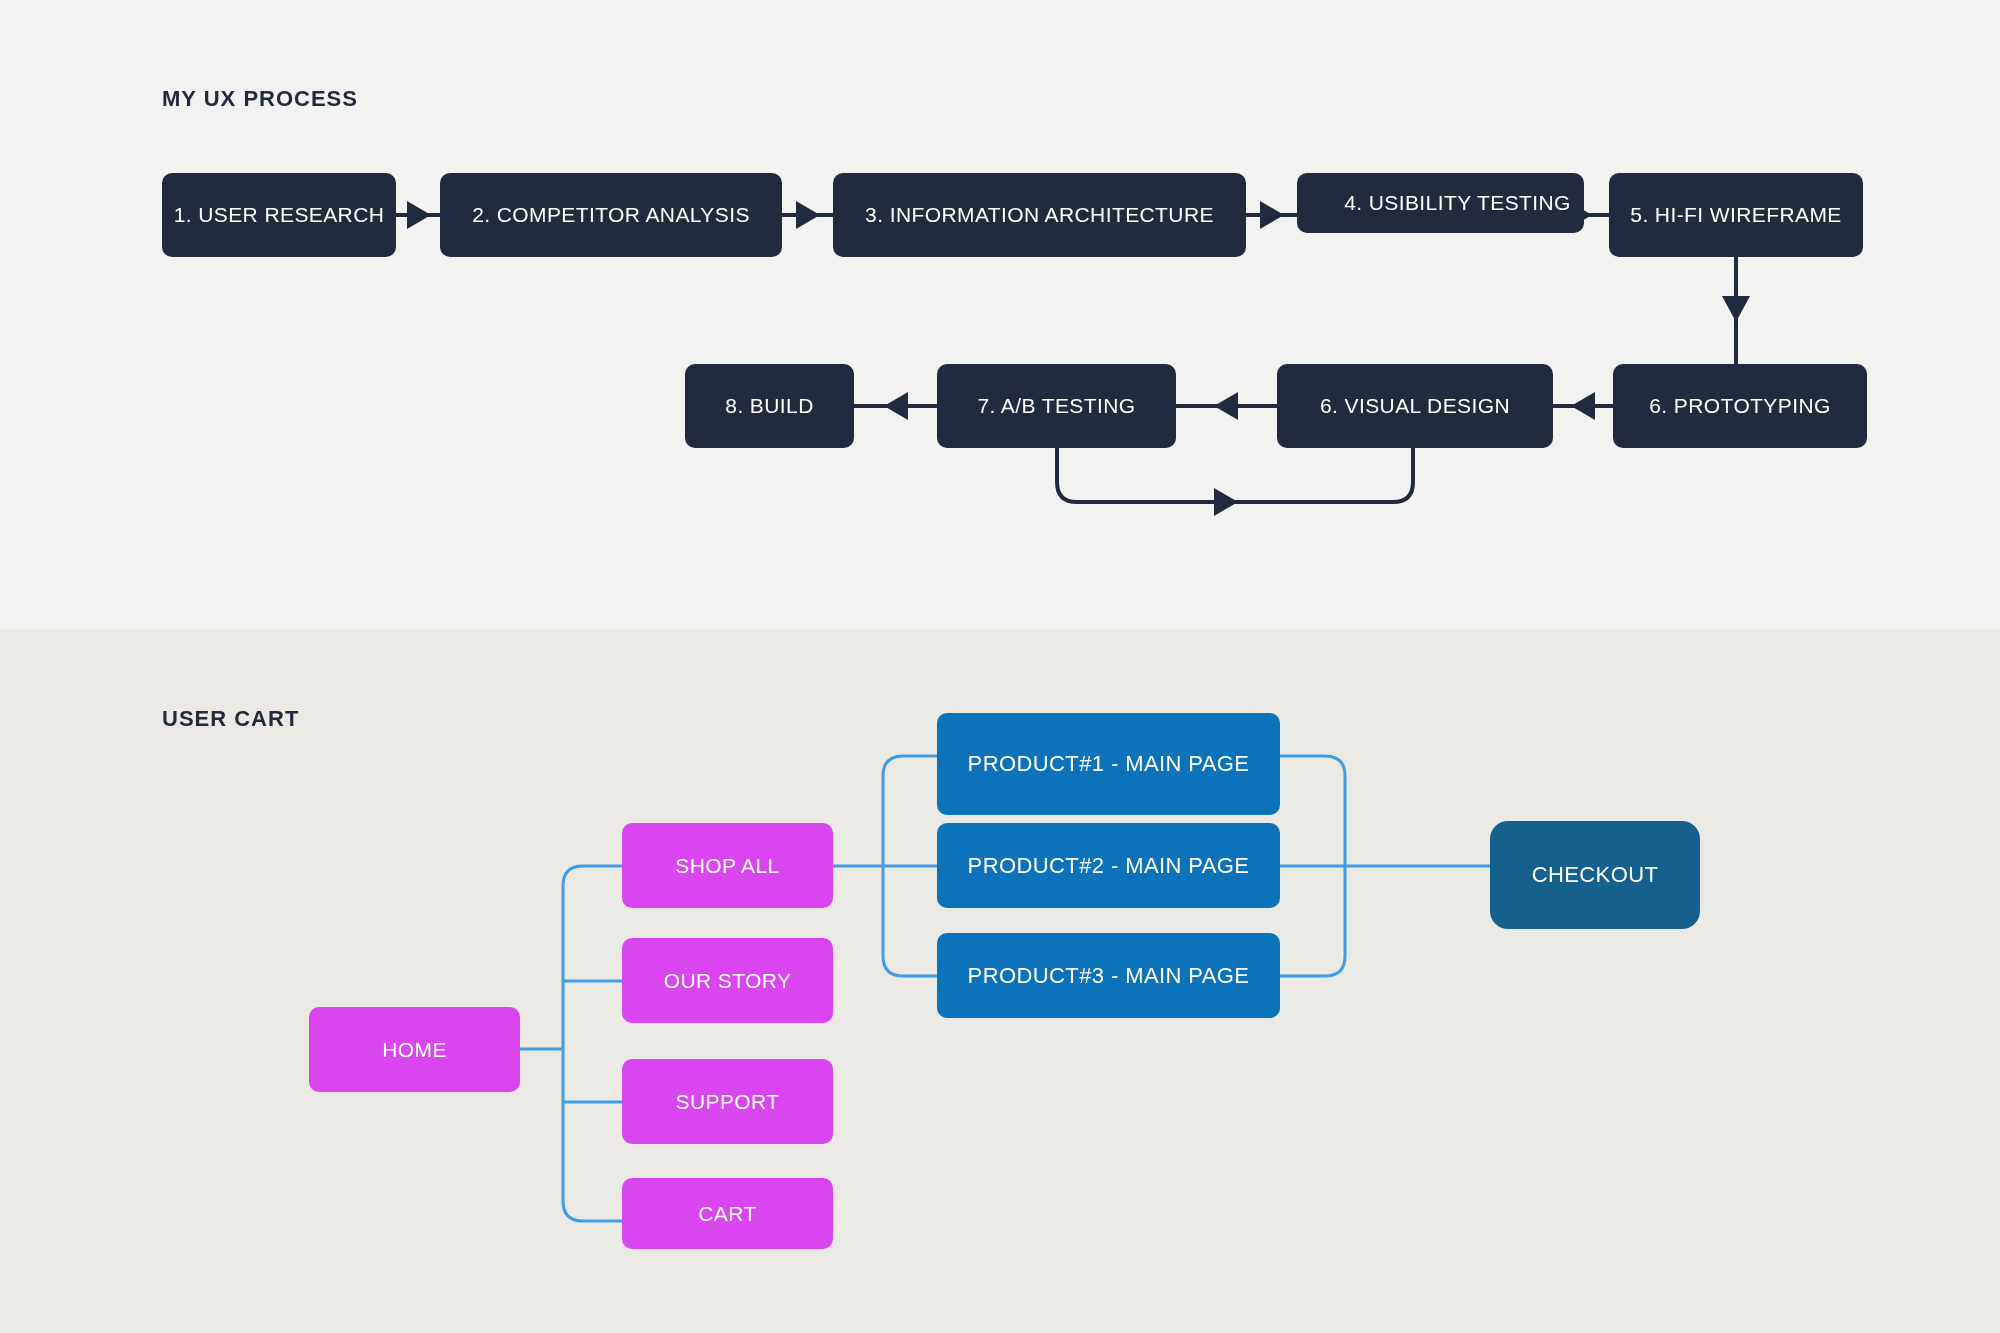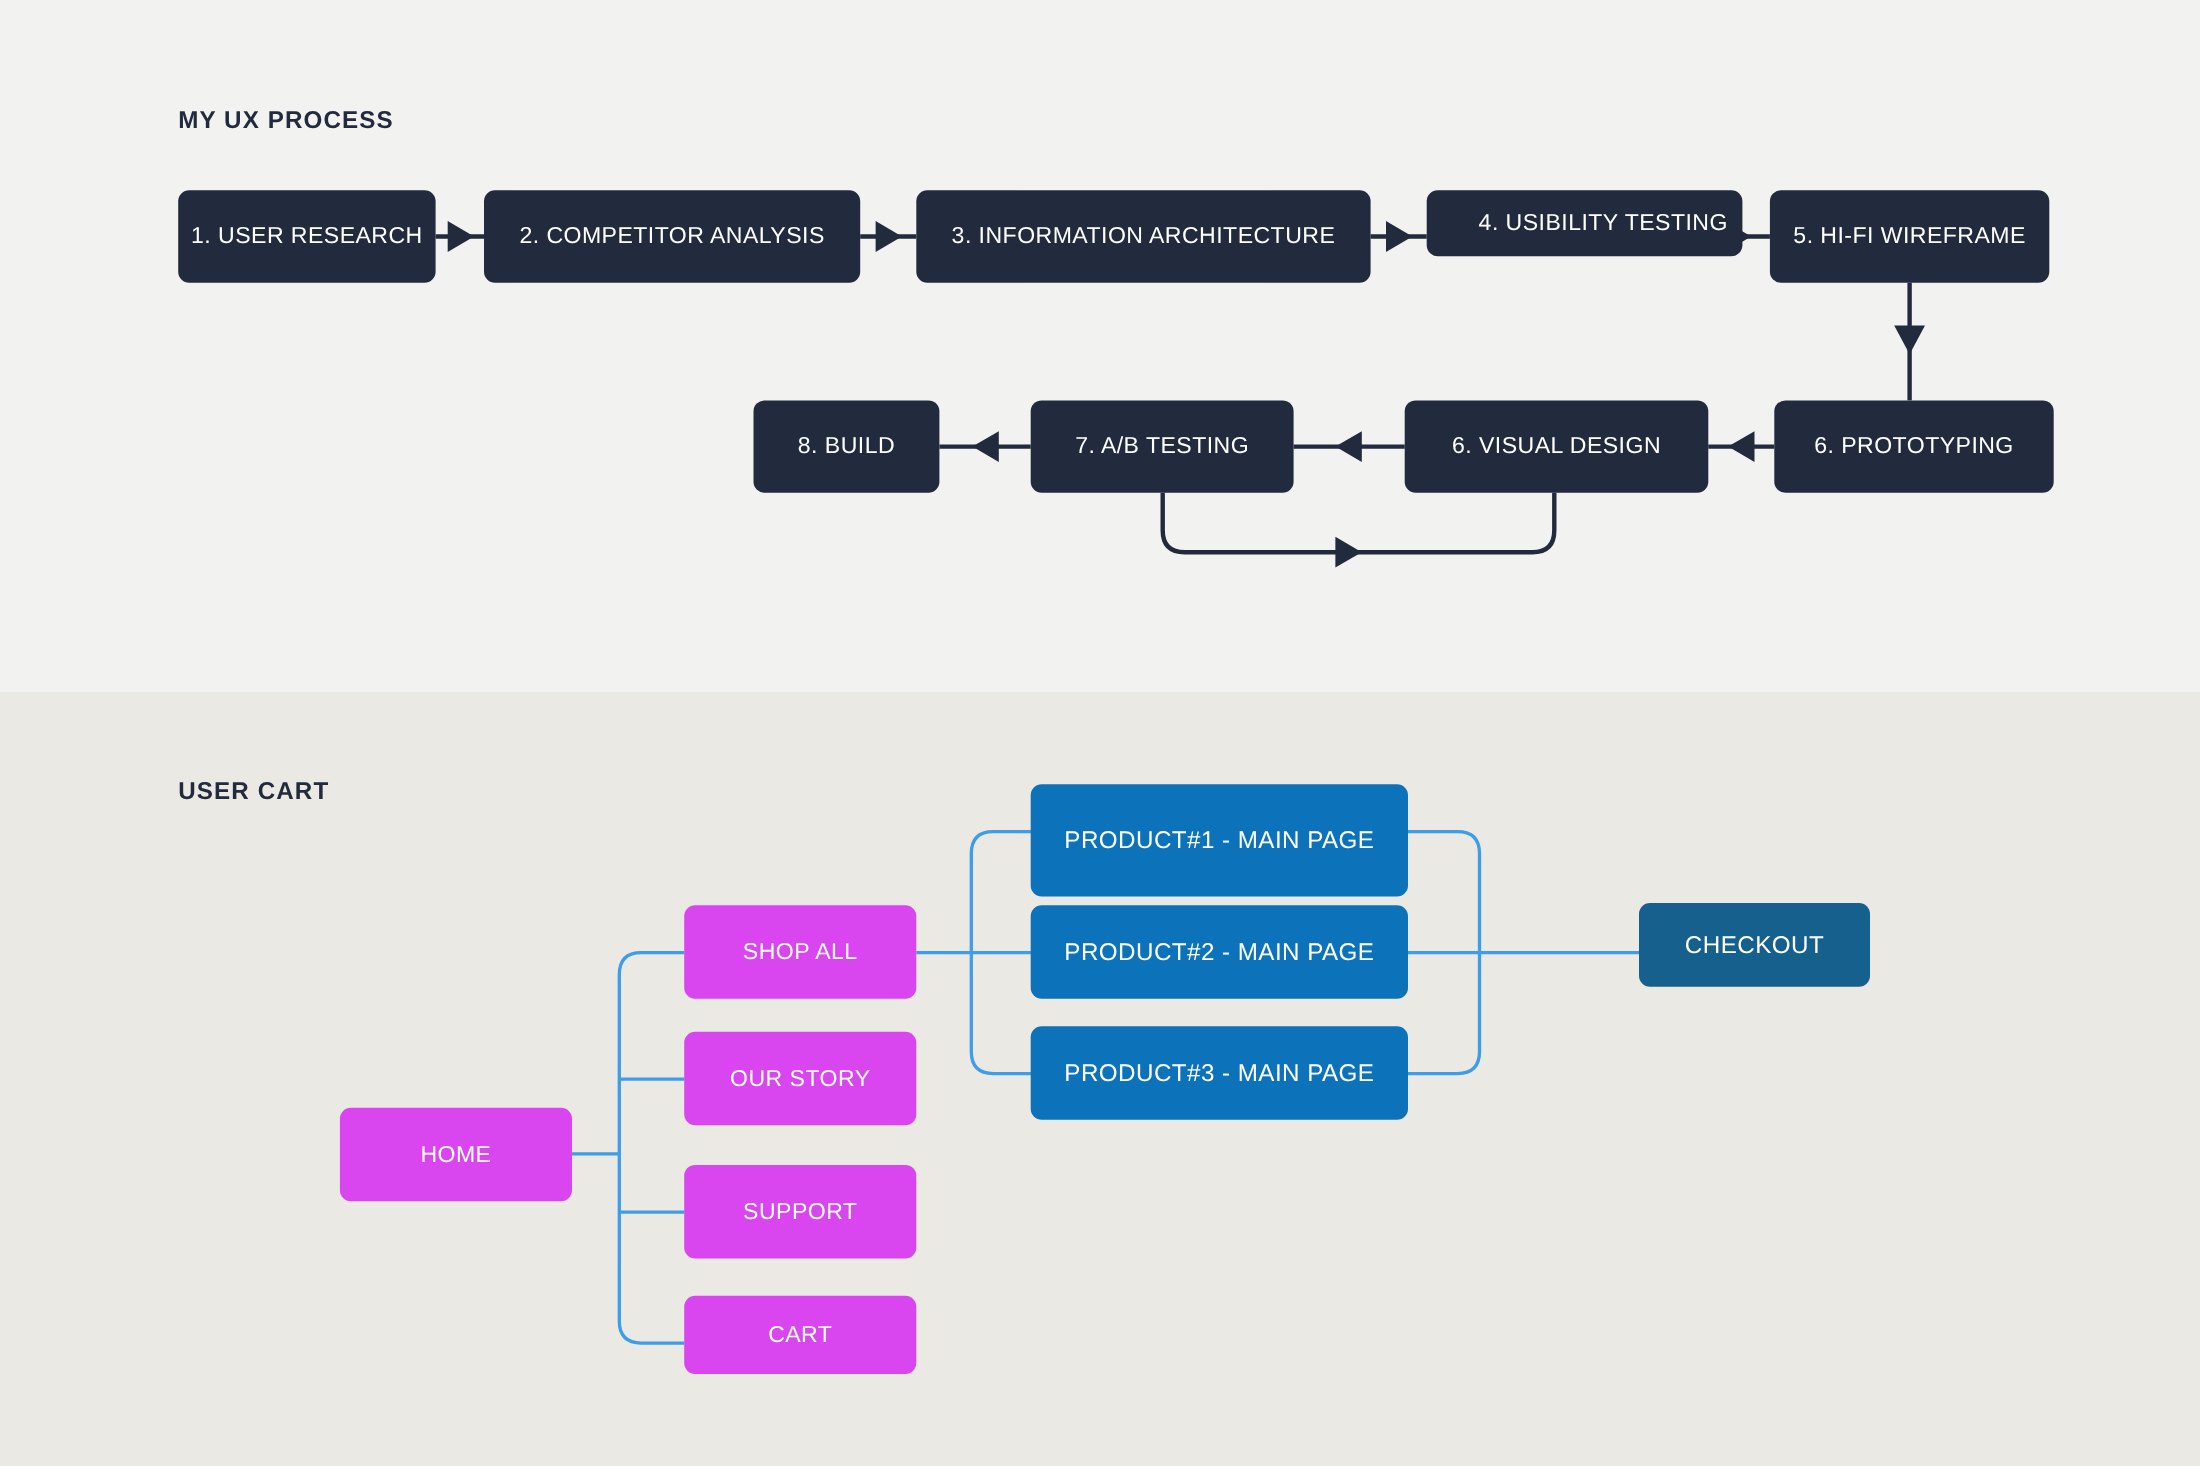--- a/index.html
+++ b/index.html
@@ -73,21 +73,21 @@
       <path d="M622,866 L583,866 Q563,866 563,886 L563,1201 Q563,1221 583,1221 L622,1221"></path>
       <path d="M563,981 L622,981"></path>
       <path d="M563,1102 L622,1102"></path>
       <path d="M833,866 L939,866"></path>
       <path d="M939,756 L903,756 Q883,756 883,776 L883,956 Q883,976 903,976 L939,976"></path>
       <path d="M1280,866 L1490,866"></path>
       <path d="M1280,756 L1325,756 Q1345,756 1345,776 L1345,956 Q1345,976 1325,976 L1280,976"></path>
     </g>
   </svg>
 
-  <div class="diagram-title" style="left:162px;top:96px;">MY UX PROCESS</div>
+  <div class="diagram-title" style="left:162px;top:86px;">MY UX PROCESS</div>
 
   <div class="node node-process" style="left:162px;top:173px;width:234px;height:84px;">1. USER RESEARCH</div>
   <div class="node node-process" style="left:440px;top:173px;width:342px;height:84px;">2. COMPETITOR ANALYSIS</div>
   <div class="node node-process" style="left:833px;top:173px;width:413px;height:84px;">3. INFORMATION ARCHITECTURE</div>
   <div class="node node-process" style="left:1297px;top:173px;width:253px;height:60px;padding-left:34px;">4. USIBILITY TESTING</div>
   <div class="node node-process" style="left:1609px;top:173px;width:254px;height:84px;">5. HI-FI WIREFRAME</div>
 
   <div class="node node-process" style="left:685px;top:364px;width:169px;height:84px;">8. BUILD</div>
   <div class="node node-process" style="left:937px;top:364px;width:239px;height:84px;">7. A/B TESTING</div>
   <div class="node node-process" style="left:1277px;top:364px;width:276px;height:84px;">6. VISUAL DESIGN</div>
@@ -99,15 +99,15 @@
 
   <div class="node node-light" style="left:622px;top:823px;width:211px;height:85px;">SHOP ALL</div>
   <div class="node node-light" style="left:622px;top:938px;width:211px;height:85px;">OUR STORY</div>
   <div class="node node-light" style="left:622px;top:1059px;width:211px;height:85px;">SUPPORT</div>
   <div class="node node-light" style="left:622px;top:1178px;width:211px;height:71px;">CART</div>
 
   <div class="node node-product" style="left:937px;top:713px;width:343px;height:102px;">PRODUCT#1 - MAIN PAGE</div>
   <div class="node node-product" style="left:937px;top:823px;width:343px;height:85px;text-align:center;">PRODUCT#2 - MAIN PAGE</div>
   <div class="node node-product" style="left:937px;top:933px;width:343px;height:85px;">PRODUCT#3 - MAIN PAGE</div>
 
-  <div class="node node-checkout" style="left:1490px;top:821px;width:210px;height:76px;">CHECKOUT</div>
+  <div class="node node-checkout" style="left:1490px;top:821px;width:210px;height:108px;border-radius:18px;">CHECKOUT</div>
 
 </div>
 
 </body></html>

